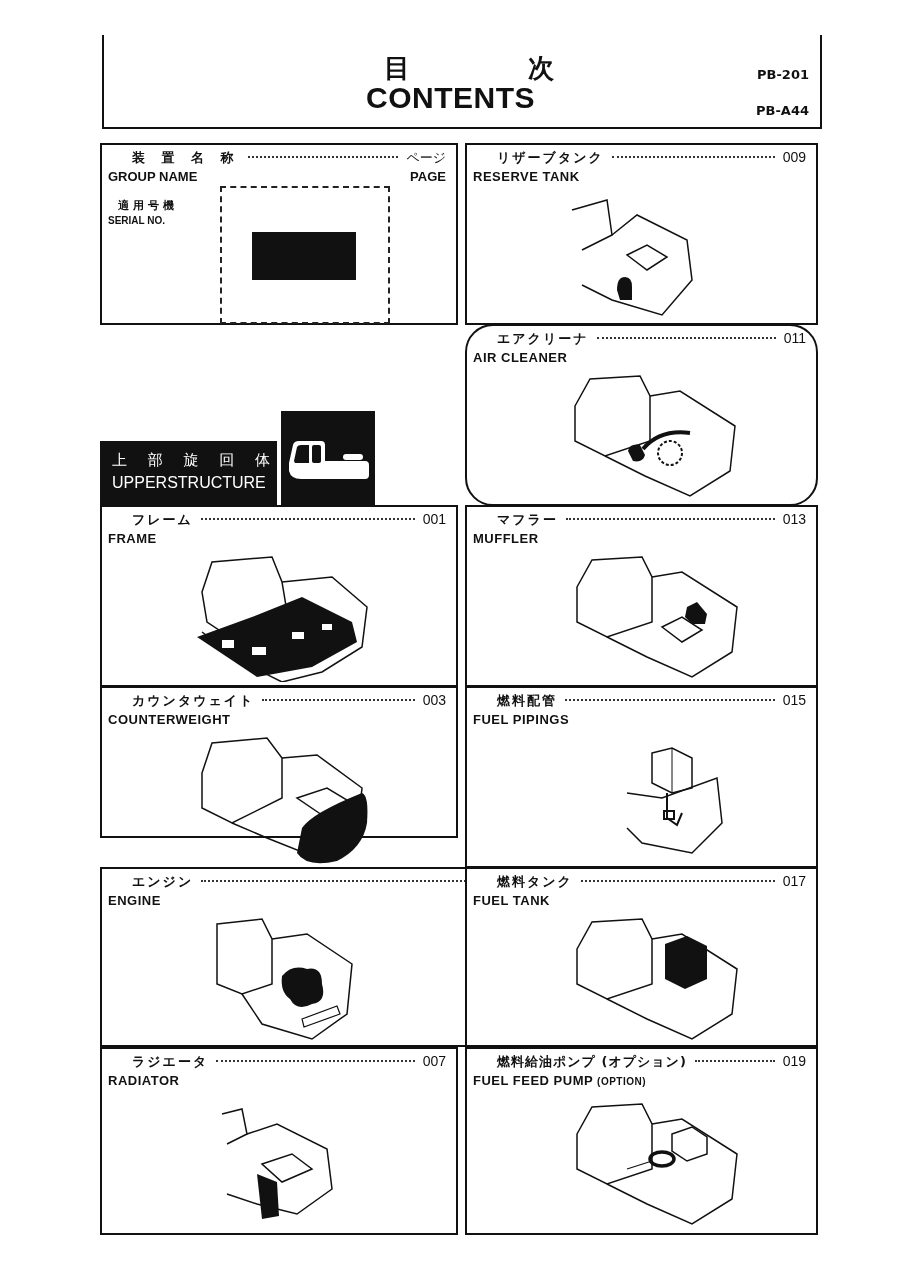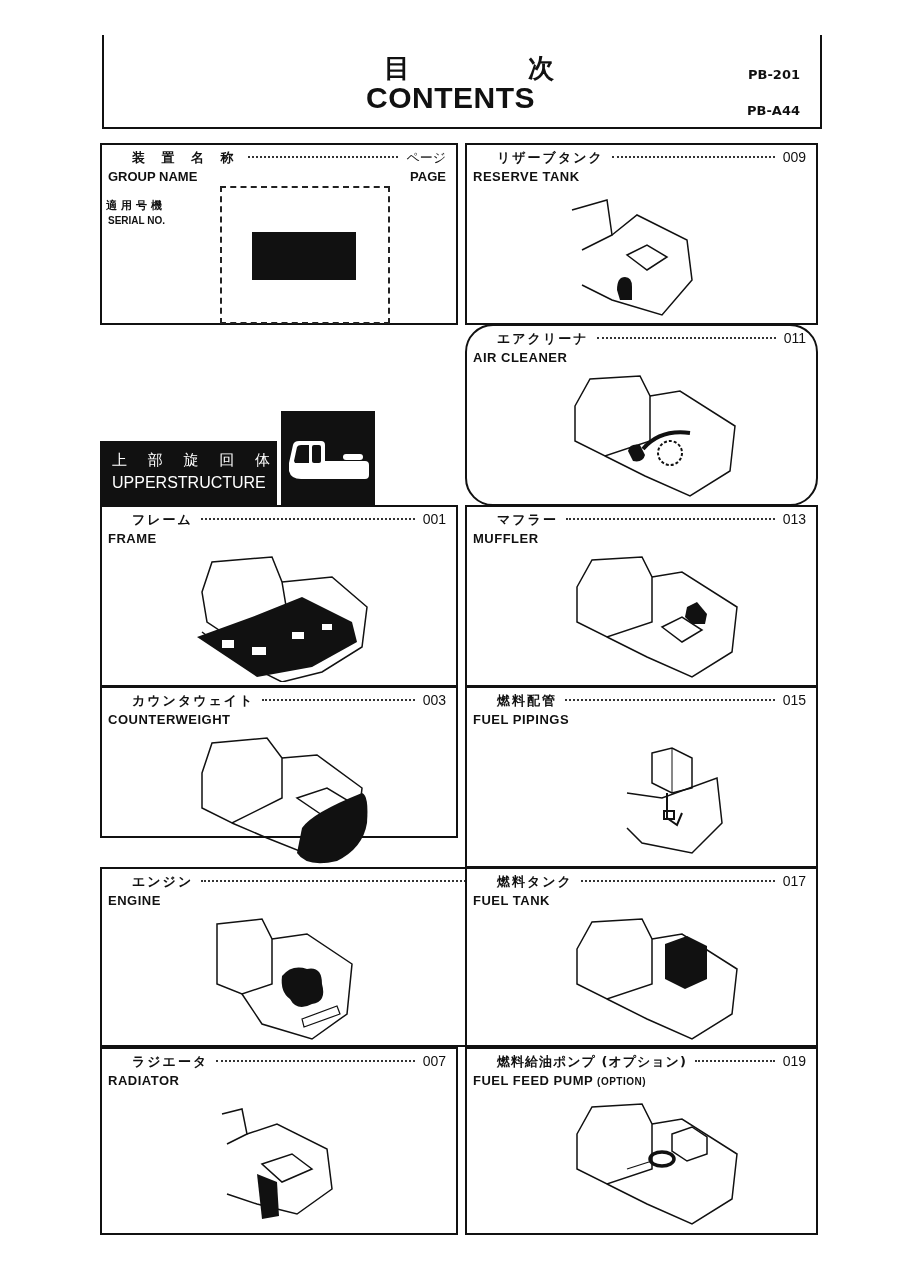--- a/index.html
+++ b/index.html
@@ -6,38 +6,38 @@
   body { width: 910px; height: 1286px; position: relative; overflow: hidden;
          font-family: "DejaVu Sans", "Liberation Sans", sans-serif; color: #111; }
 
   
   .header { position: absolute; left: 102px; top: 35px; width: 716px; height: 92px;
             border-left: 2px solid #111; border-right: 2px solid #111; border-bottom: 2px solid #111; }
   .title-jp { position: absolute; left: 280px; top: 16px; width: 170px; display: flex; justify-content: space-between;
               font-size: 26px; font-weight: bold; }
   .title-en { position: absolute; left: 262px; top: 46px; font-size: 30px; font-weight: bold;
               letter-spacing: 0.5px; font-family: "Liberation Sans", "DejaVu Sans", sans-serif; }
-  .doc-code { position: absolute; right: 20px; font-size: 13px; font-weight: bold; }
+  .doc-code { position: absolute; right: 11px; font-size: 13px; font-weight: bold; }
   .doc-code.c1 { top: 32px; }
   .doc-code.c2 { top: 68px; }
 
   
   .cell { position: absolute; border: 2px solid #111; box-sizing: border-box; background: #fff; }
   .cell .jp-row { position: absolute; left: 6px; right: 10px; top: 4px; display: flex; align-items: baseline;
                   font-size: 13px; font-weight: bold; }
   .cell .jp-row .jp { white-space: nowrap; letter-spacing: 2px; margin-left: 24px; }
   .cell .jp-row .dots { flex: 1; margin: 0 8px; border-bottom: 2px dotted #333; transform: translateY(-4px); }
   .cell .jp-row .pg { font-size: 14px; font-weight: normal; font-family: "Liberation Sans", sans-serif; }
   .cell .en { position: absolute; left: 6px; top: 24px; font-size: 13px; font-weight: bold;
               letter-spacing: 0.5px; font-family: "Liberation Sans", "DejaVu Sans", sans-serif; white-space: nowrap; }
   .cell .en .opt { font-size: 10px; }
   .cell svg.illus { position: absolute; }
 
   
-  .legend-small { position: absolute; left: 4px; font-size: 11px; font-weight: bold; letter-spacing: 4px; }
+  .legend-small { position: absolute; left: 16px; font-size: 11px; font-weight: bold; letter-spacing: 4px; }
   .legend-en { position: absolute; left: 6px; font-size: 13px; font-weight: bold; font-family: "Liberation Sans", sans-serif; }
   .dash-box { position: absolute; left: 118px; top: 41px; width: 166px; height: 134px; border: 2px dashed #222; }
   .dash-fill { position: absolute; left: 30px; top: 44px; width: 104px; height: 48px; background: #111; }
 
   
   .sec-label { position: absolute; left: 100px; top: 441px; width: 177px; height: 64px; background: #111; color: #fff; }
   .sec-label .jp { position: absolute; left: 12px; top: 10px; width: 158px; display: flex; justify-content: space-between; font-size: 15px; }
   .sec-label .en { position: absolute; left: 12px; top: 33px; font-size: 16px; font-family: "Liberation Sans", sans-serif; }
   .sec-icon { position: absolute; left: 281px; top: 411px; width: 94px; height: 94px; background: #111; }
 </style>

